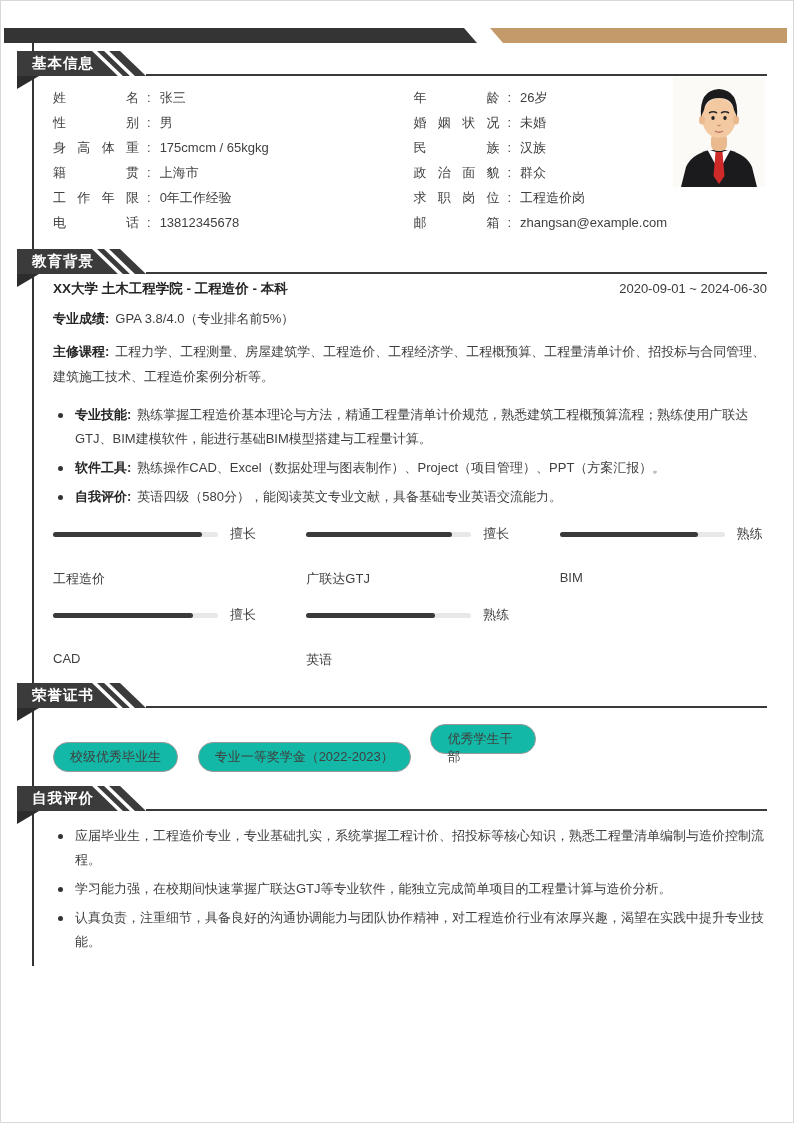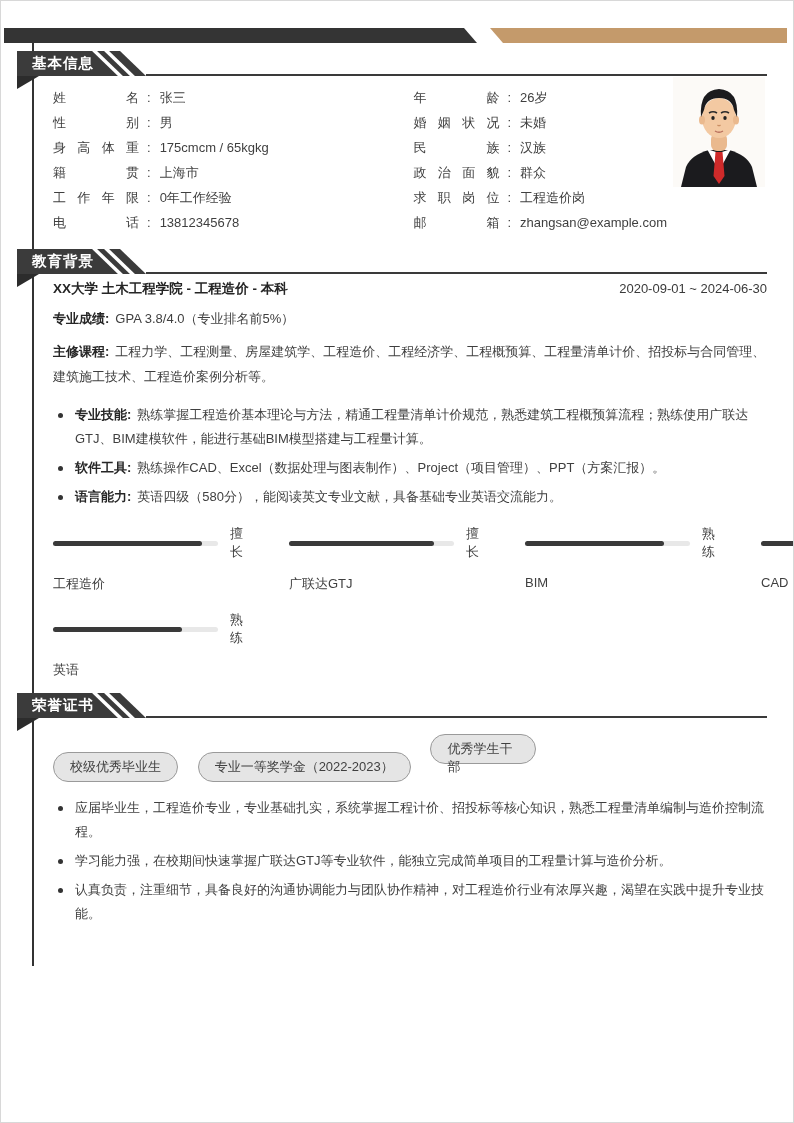--- a/index.html
+++ b/index.html
@@ -51,30 +51,30 @@
   .edu-title-row{display:flex;justify-content:space-between;align-items:baseline;margin-top:6px;}
   .edu-school{font-weight:bold;color:var(--bold);font-size:13.5px;}
   .edu-date{font-size:13px;color:#3a3a3a;}
   .edu-line{margin-top:8px;line-height:25px;}
   .inl{font-weight:bold;color:var(--bold);margin-right:6px;}
   
   .blist{list-style:none;margin:13px 0 0 0;padding:0;}
   .blist li{position:relative;padding-left:22px;line-height:24px;margin-bottom:5px;}
   .blist li::before{content:"";position:absolute;left:5px;top:10px;width:5px;height:5px;border-radius:50%;background:#333;}
   
-  .bars{display:grid;grid-template-columns:1fr 1fr 1fr 1fr;column-gap:46px;row-gap:18px;margin-top:16px;}
+  .bars{display:grid;grid-template-columns:1fr 1fr 1fr;column-gap:46px;row-gap:18px;margin-top:16px;}
   .bar-row{display:flex;align-items:center;}
   .track{width:165px;height:5px;border-radius:3px;background:var(--track);position:relative;flex:0 0 auto;}
   .fill{position:absolute;left:0;top:0;bottom:0;border-radius:3px;background:#3a3a3a;}
   .bar-level{margin-left:12px;}
-  .bar-name{margin-top:14px;}
+  .bar-name{margin-top:27px;}
   
   .tags{margin-top:16px;}
   .tag{display:inline-block;border:1px solid #9a9a9a;border-radius:16px;
-    padding:5px 16px;line-height:18px;margin-right:16px;vertical-align:baseline;background:#e5e5e5;}
+    padding:5px 16px;line-height:18px;margin-right:16px;vertical-align:baseline;background:#14b8a6;}
   .tag:last-child{width:72px;height:18px;overflow:visible;word-break:break-all;}
 </style>
 </head>
 <body>
 
 <div class="page">
 
   <div class="top-band">
     <div class="band-dark"></div>
     <div class="band-gold"></div>
@@ -270,21 +270,21 @@
         <ul class="blist" id="skills-bullets">
   <li>
     <span class="inl">专业技能:</span><span>熟练掌握工程造价基本理论与方法，精通工程量清单计价规范，熟悉建筑工程概预算流程；熟练使用广联达GTJ、BIM建模软件，能进行基础BIM模型搭建与工程量计算。</span>
   </li>
 
   <li>
     <span class="inl">软件工具:</span><span>熟练操作CAD、Excel（数据处理与图表制作）、Project（项目管理）、PPT（方案汇报）。</span>
   </li>
 
   <li>
-    <span class="inl">语言能力:</span><span>英语四级（580分），能阅读英文专业文献，具备基础专业英语交流能力。</span>
+    <span class="inl">自我评价:</span><span>英语四级（580分），能阅读英文专业文献，具备基础专业英语交流能力。</span>
   </li>
 </ul>
         <div class="bars" id="skills-bars">
   <div class="bar-item">
     <div class="bar-row">
       <span class="track">
                   <span class="fill" style="width: 90%;"></span>
                 </span>
       <span class="bar-level">擅长</span>
     </div>
@@ -349,20 +349,29 @@
   <span class="tag">校级优秀毕业生</span>
 
   <span class="tag">专业一等奖学金（2022-2023）</span>
 
   <span class="tag">优秀学生干部</span>
 </div>
       </div>
     </div>
 
     <div class="section">
+      <div class="sec-head">
+        <div class="badge">
+          <span>自我评价</span>
+          <span class="stripe s1"></span>
+          <span class="stripe s2"></span>
+        </div>
+        <span class="fold"></span>
+        <div class="rule"></div>
+      </div>
       <div class="sec-body">
         <ul class="blist" id="selfeval-bullets">
   <li>
     <span>应届毕业生，工程造价专业，专业基础扎实，系统掌握工程计价、招投标等核心知识，熟悉工程量清单编制与造价控制流程。</span>
   </li>
 
   <li>
     <span>学习能力强，在校期间快速掌握广联达GTJ等专业软件，能独立完成简单项目的工程量计算与造价分析。</span>
   </li>
 

